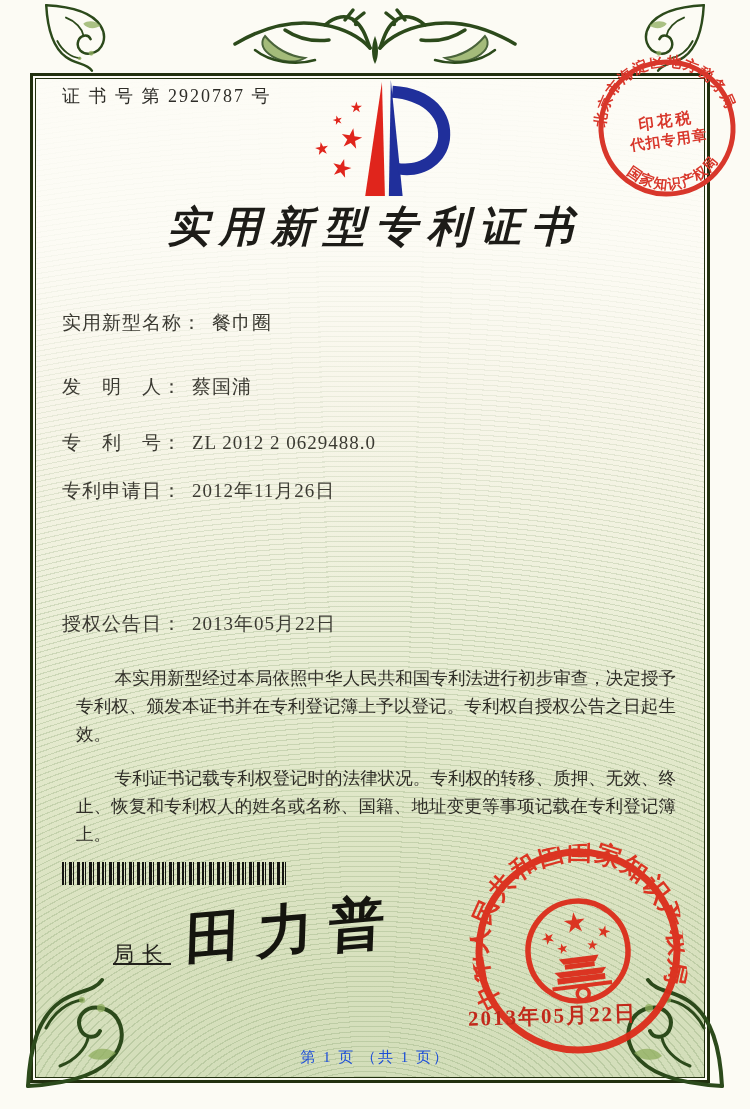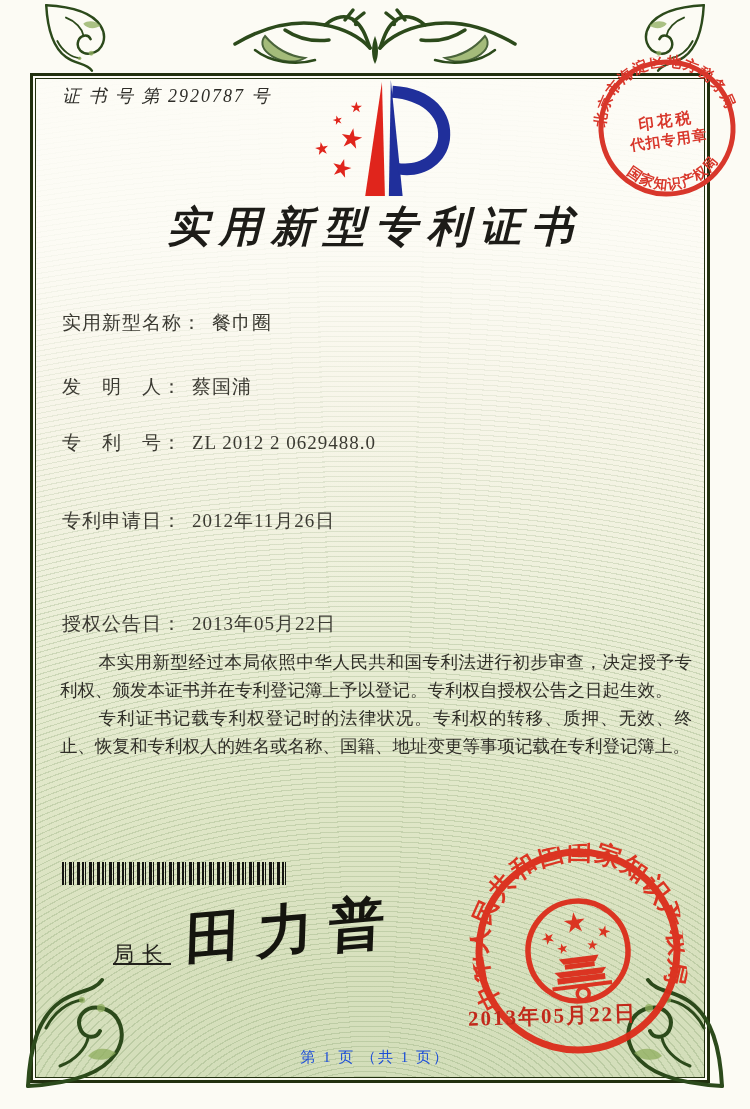--- a/index.html
+++ b/index.html
@@ -9,27 +9,27 @@
   
   .frame{position:absolute;left:30px;top:73px;width:680px;height:1010px;border:3px solid #22300f;box-sizing:border-box;}
   .frame-inner{position:absolute;inset:2px;border:1px solid #22300f;
     background-image:
       linear-gradient(180deg, rgba(253,252,246,.96) 0%, rgba(253,252,246,.85) 16%, rgba(250,248,238,.55) 30%, rgba(248,246,232,.28) 42%, rgba(248,246,232,0) 55%),
       repeating-radial-gradient(1200px 800px at 50% 108%, rgba(104,138,82,.22) 0px, rgba(104,138,82,.22) 1.6px, rgba(104,138,82,0) 1.6px, rgba(104,138,82,0) 7.5px),
       linear-gradient(180deg,#fbfaf1 0%,#f6f4e7 30%,#ecefd9 52%,#e0e7c8 72%,#d7e0bd 90%,#d3deba 100%);
   }
 
   
-  .cert-no{position:absolute;left:62px;top:84px;font-size:18px;letter-spacing:2px;color:#2e2d28;font-style:italic;}
+  .cert-no{position:absolute;left:62px;top:84px;font-size:18px;letter-spacing:2px;color:#2e2d28;}
   .title{position:absolute;left:0;right:0;top:199px;text-align:center;font-size:42px;font-weight:bold;letter-spacing:10px;color:#1d1c18;font-style:italic;}
   .field{position:absolute;left:62px;font-size:19px;color:#3b3a32;letter-spacing:1px;white-space:pre;}
   .field .val{margin-left:10px;margin-top:40px;}
-  .f0{top:310px}.f1{top:374px}.f2{top:430px}.f3{top:508px}.f4{top:549px}.f5{top:611px}
+  .f0{top:310px}.f1{top:374px}.f2{top:430px}.f3{top:478px}.f4{top:549px}.f5{top:611px}
   .paras{position:absolute;left:60px;top:648px;width:632px;font-size:17.5px;line-height:28px;color:#2f2e27;text-align:justify;}
-  .paras p{margin:0;text-indent:2.2em;}
+  .paras p{margin:16px;text-indent:2.2em;}
   .footer{position:absolute;left:0;right:0;top:1048px;text-align:center;font-size:15px;letter-spacing:2px;color:#1d4ed8;}
 
   
   .barcode{position:absolute;left:62px;top:862px;width:224px;height:23px;
     background-image:repeating-linear-gradient(90deg,
       #151512 0 2px, transparent 2px 3px,
       #151512 3px 4px, transparent 4px 7px,
       #151512 7px 10px, transparent 10px 11px,
       #151512 11px 12px, transparent 12px 15px,
       #151512 15px 18px, transparent 18px 20px);}

